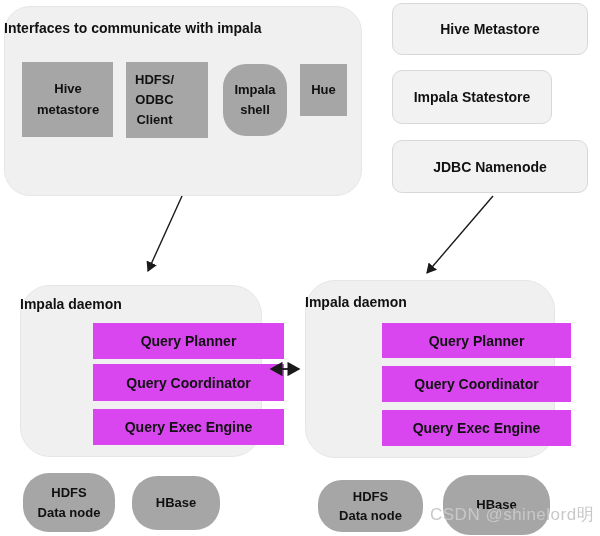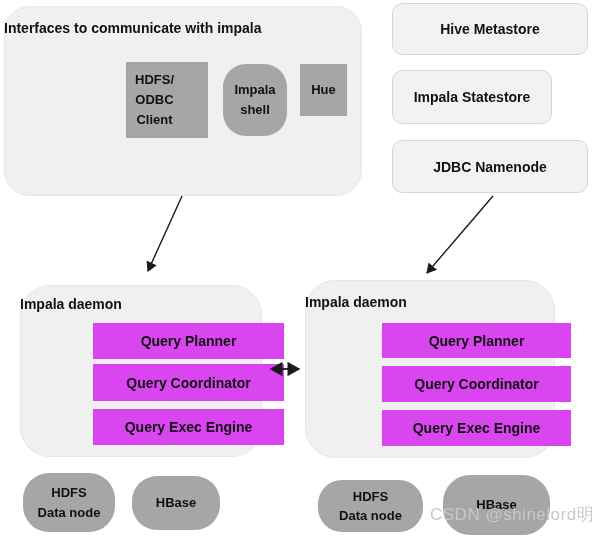--- a/index.html
+++ b/index.html
@@ -100,20 +100,22 @@
   }
 </style>
 </head>
 <body>
 
 <div id="stage">
 
   <div class="abs panel" style="left:4px; top:6px; width:358px; height:190px;"></div>
   <div class="abs panel-title" style="left:4px; top:20px; width:358px;">Interfaces to communicate with impala</div>
 
+  <div class="abs gray-block gb-left" style="left:22px; top:62px; width:91px; height:75px; padding-left:15px;">Hive
+metastore</div>
   <div class="abs gray-block gb-left" style="left:126px; top:62px; width:82px; height:76px; padding-left:9px;">HDFS/
 ODBC
 Client</div>
   <div class="abs gray-block gb-center" style="left:223px; top:64px; width:64px; height:72px;border-radius:23px;">Impala
 shell</div>
   <div class="abs gray-block gb-center" style="left:284px; top:64px; width:47px; height:52px;margin-left:16px;">Hue</div>
 
   <div class="abs side-node" style="left:392px; top:3px; width:196px; height:52px;">Hive Metastore</div>
   <div class="abs side-node" style="left:392px; top:70px; width:160px; height:54px;">Impala Statestore</div>
   <div class="abs side-node" style="left:392px; top:140px; width:196px; height:53px;">JDBC Namenode</div>

